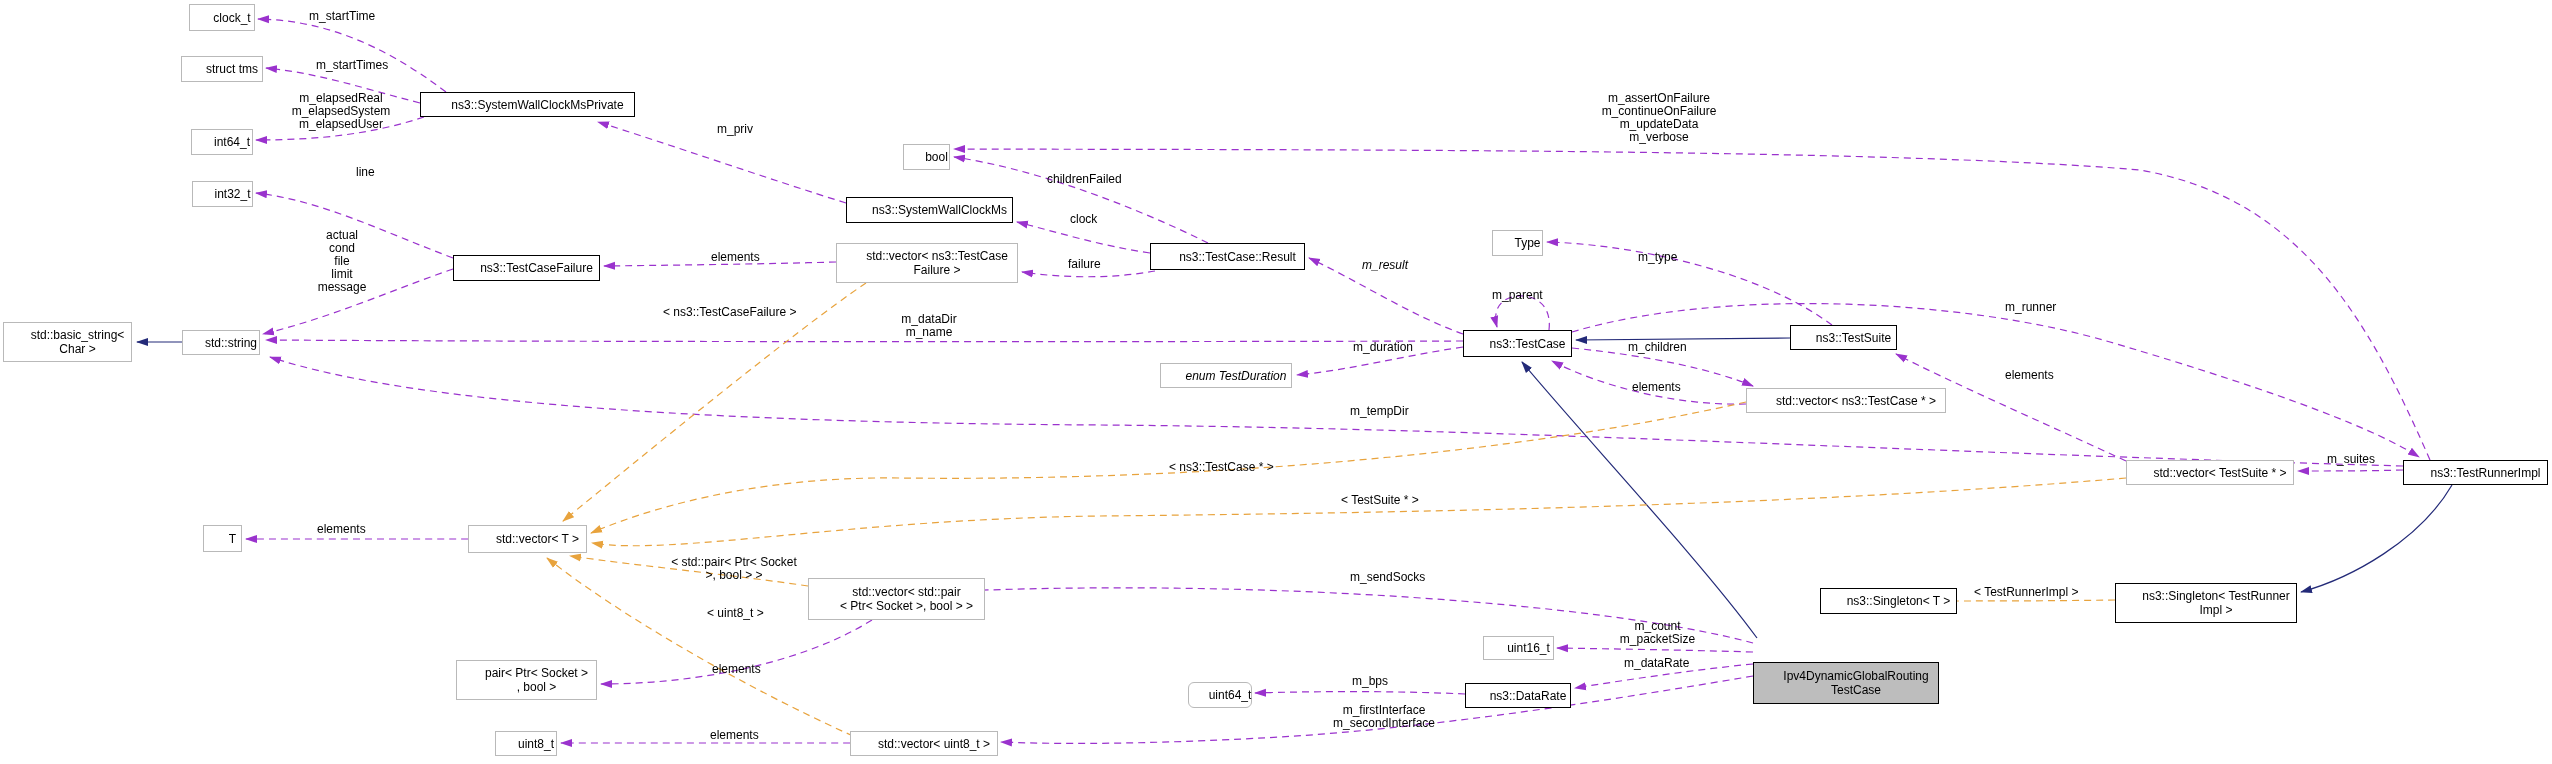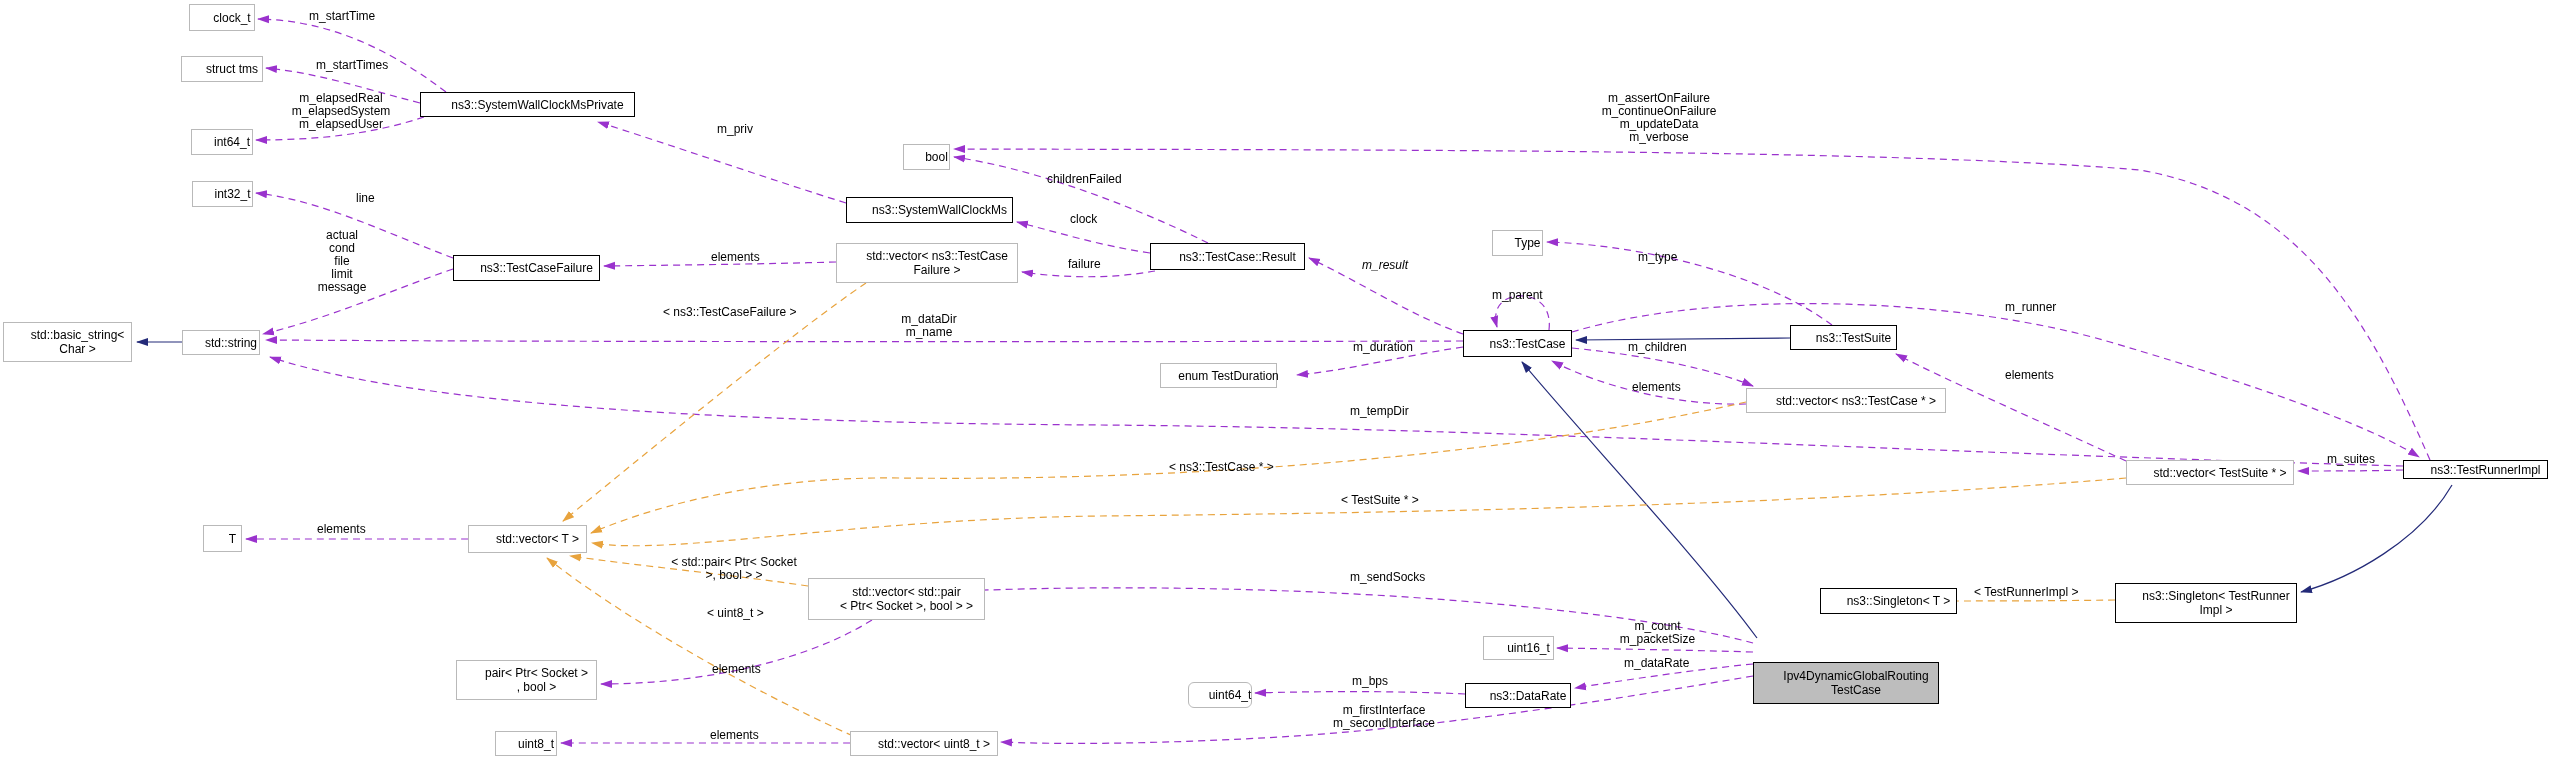--- a/index.html
+++ b/index.html
@@ -89,27 +89,27 @@
       <div class="node doc" style="left: 420px; top: 92px; width: 215px; height: 25px;">ns3::SystemWallClockMsPrivate</div>
       <div class="node plain" style="left: 3px; top: 322px; width: 129px; height: 40px;">std::basic_string&lt;
 Char &gt;</div>
       <div class="node plain" style="left: 182px; top: 330px; width: 78px; height: 25px;">std::string</div>
       <div class="node doc" style="left: 453px; top: 255px; width: 147px; height: 26px;">ns3::TestCaseFailure</div>
       <div class="node plain" style="left: 836px; top: 243px; width: 182px; height: 40px;">std::vector&lt; ns3::TestCase
 Failure &gt;</div>
       <div class="node doc" style="left: 846px; top: 197px; width: 167px; height: 26px;">ns3::SystemWallClockMs</div>
       <div class="node plain" style="left: 903px; top: 144px; width: 47px; height: 26px;">bool</div>
       <div class="node doc" style="left: 1150px; top: 243px; width: 155px; height: 27px;">ns3::TestCase::Result</div>
-      <div class="node plain" style="left: 1160px; top: 363px; width: 117px; height: 25px;">enum TestDuration</div>
+      <div class="node plain" style="left: 1160px; top: 363px; width: 132px; height: 25px; font-style: italic;">enum TestDuration</div>
       <div class="node plain" style="left: 1492px; top: 230px; width: 51px; height: 26px;">Type</div>
       <div class="node doc" style="left: 1463px; top: 330px; width: 109px; height: 27px;">ns3::TestCase</div>
       <div class="node doc" style="left: 1790px; top: 325px; width: 107px; height: 25px;">ns3::TestSuite</div>
       <div class="node plain" style="left: 1746px; top: 388px; width: 200px; height: 25px;">std::vector&lt; ns3::TestCase * &gt;</div>
       <div class="node plain" style="left: 2126px; top: 460px; width: 168px; height: 25px;">std::vector&lt; TestSuite * &gt;</div>
-      <div class="node doc" style="left: 2403px; top: 460px; width: 145px; height: 19px; text-align: center;">ns3::TestRunnerImpl</div>
+      <div class="node doc" style="left: 2403px; top: 460px; width: 145px; height: 25px; text-align: center;">ns3::TestRunnerImpl</div>
       <div class="node plain" style="left: 203px; top: 525px; width: 39px; height: 27px;">T</div>
       <div class="node plain" style="left: 468px; top: 525px; width: 119px; height: 28px;">std::vector&lt; T &gt;</div>
       <div class="node plain" style="left: 808px; top: 578px; width: 177px; height: 42px;">std::vector&lt; std::pair
 &lt; Ptr&lt; Socket &gt;, bool &gt; &gt;</div>
       <div class="node plain" style="left: 456px; top: 660px; width: 141px; height: 40px;">pair&lt; Ptr&lt; Socket &gt;
 , bool &gt;</div>
       <div class="node doc" style="left: 1820px; top: 588px; width: 137px; height: 26px;">ns3::Singleton&lt; T &gt;</div>
       <div class="node doc" style="left: 2115px; top: 583px; width: 182px; height: 40px;">ns3::Singleton&lt; TestRunner
 Impl &gt;</div>
       <div class="node plain" style="left: 1483px; top: 636px; width: 71px; height: 24px;">uint16_t</div>
@@ -119,21 +119,21 @@
       <div class="node plain" style="left: 1188px; top: 682px; width: 64px; height: 26px; border-radius: 6px;">uint64_t</div>
       <div class="node plain" style="left: 495px; top: 731px; width: 62px; height: 25px;">uint8_t</div>
       <div class="node plain" style="left: 850px; top: 731px; width: 148px; height: 25px;">std::vector&lt; uint8_t &gt;</div>
     </div>
   <div id="labels-layer">
       <div class="edge-label" style="left: 309px; top: 10px;">m_startTime</div>
       <div class="edge-label" style="left: 303px; top: 59px; padding-left: 13px;">m_startTimes</div>
       <div class="edge-label center" style="left: 285px; top: 92px; width: 112px;">m_elapsedReal
 m_elapsedSystem
 m_elapsedUser</div>
-      <div class="edge-label" style="left: 332px; top: 192px; padding-left: 24px;">line</div>
+      <div class="edge-label" style="left: 332px; top: 166px; padding-left: 24px;">line</div>
       <div class="edge-label center" style="left: 313px; top: 229px; width: 58px;">actual
 cond
 file
 limit
 message</div>
       <div class="edge-label" style="left: 711px; top: 251px;">elements</div>
       <div class="edge-label" style="left: 663px; top: 306px;">&lt; ns3::TestCaseFailure &gt;</div>
       <div class="edge-label" style="left: 717px; top: 123px;">m_priv</div>
       <div class="edge-label" style="left: 1047px; top: 173px;">childrenFailed</div>
       <div class="edge-label" style="left: 1070px; top: 213px;">clock</div>

